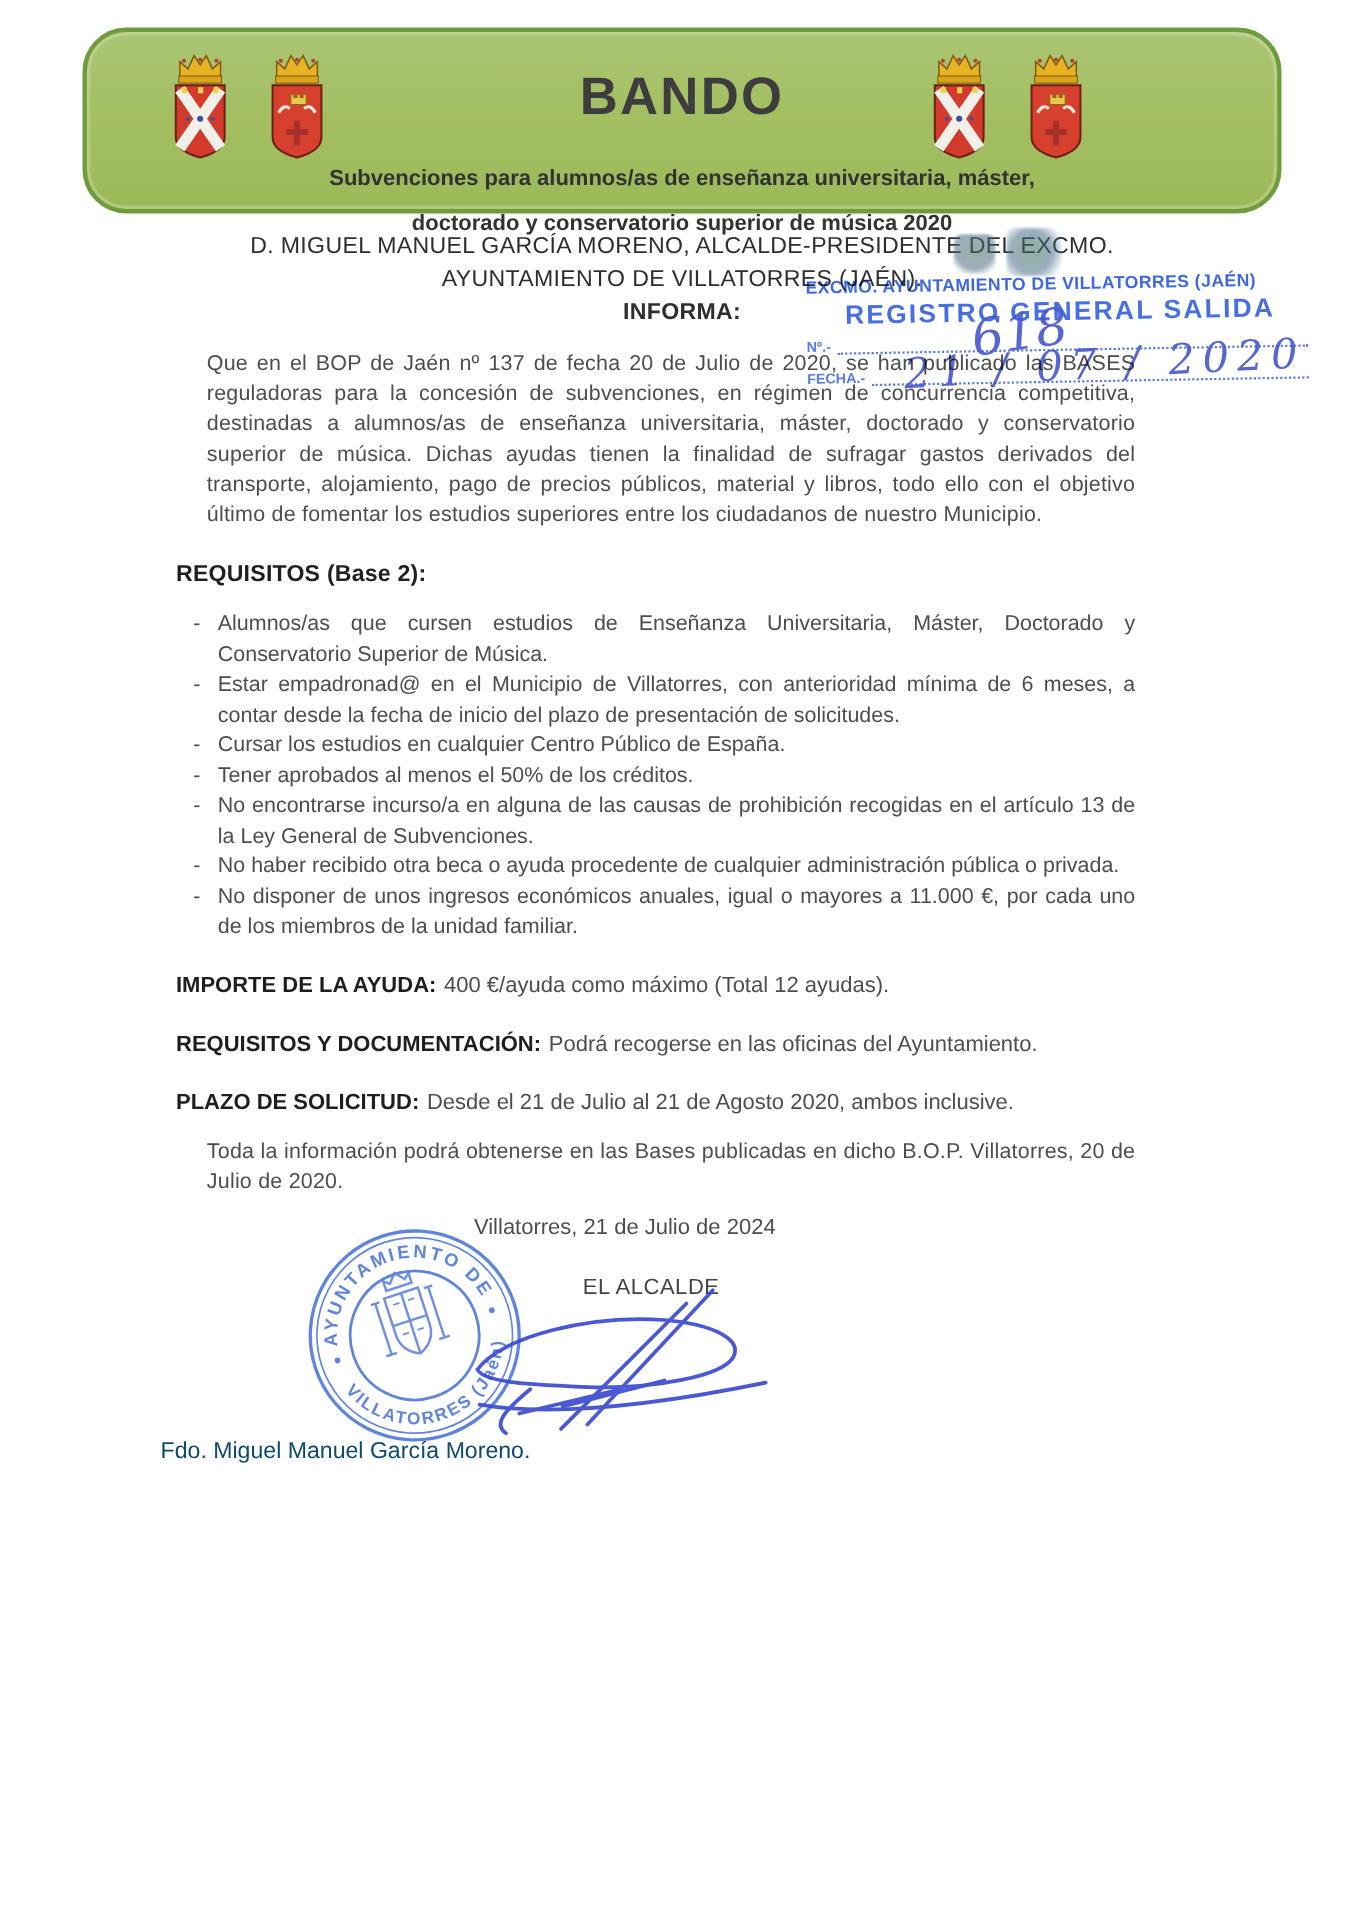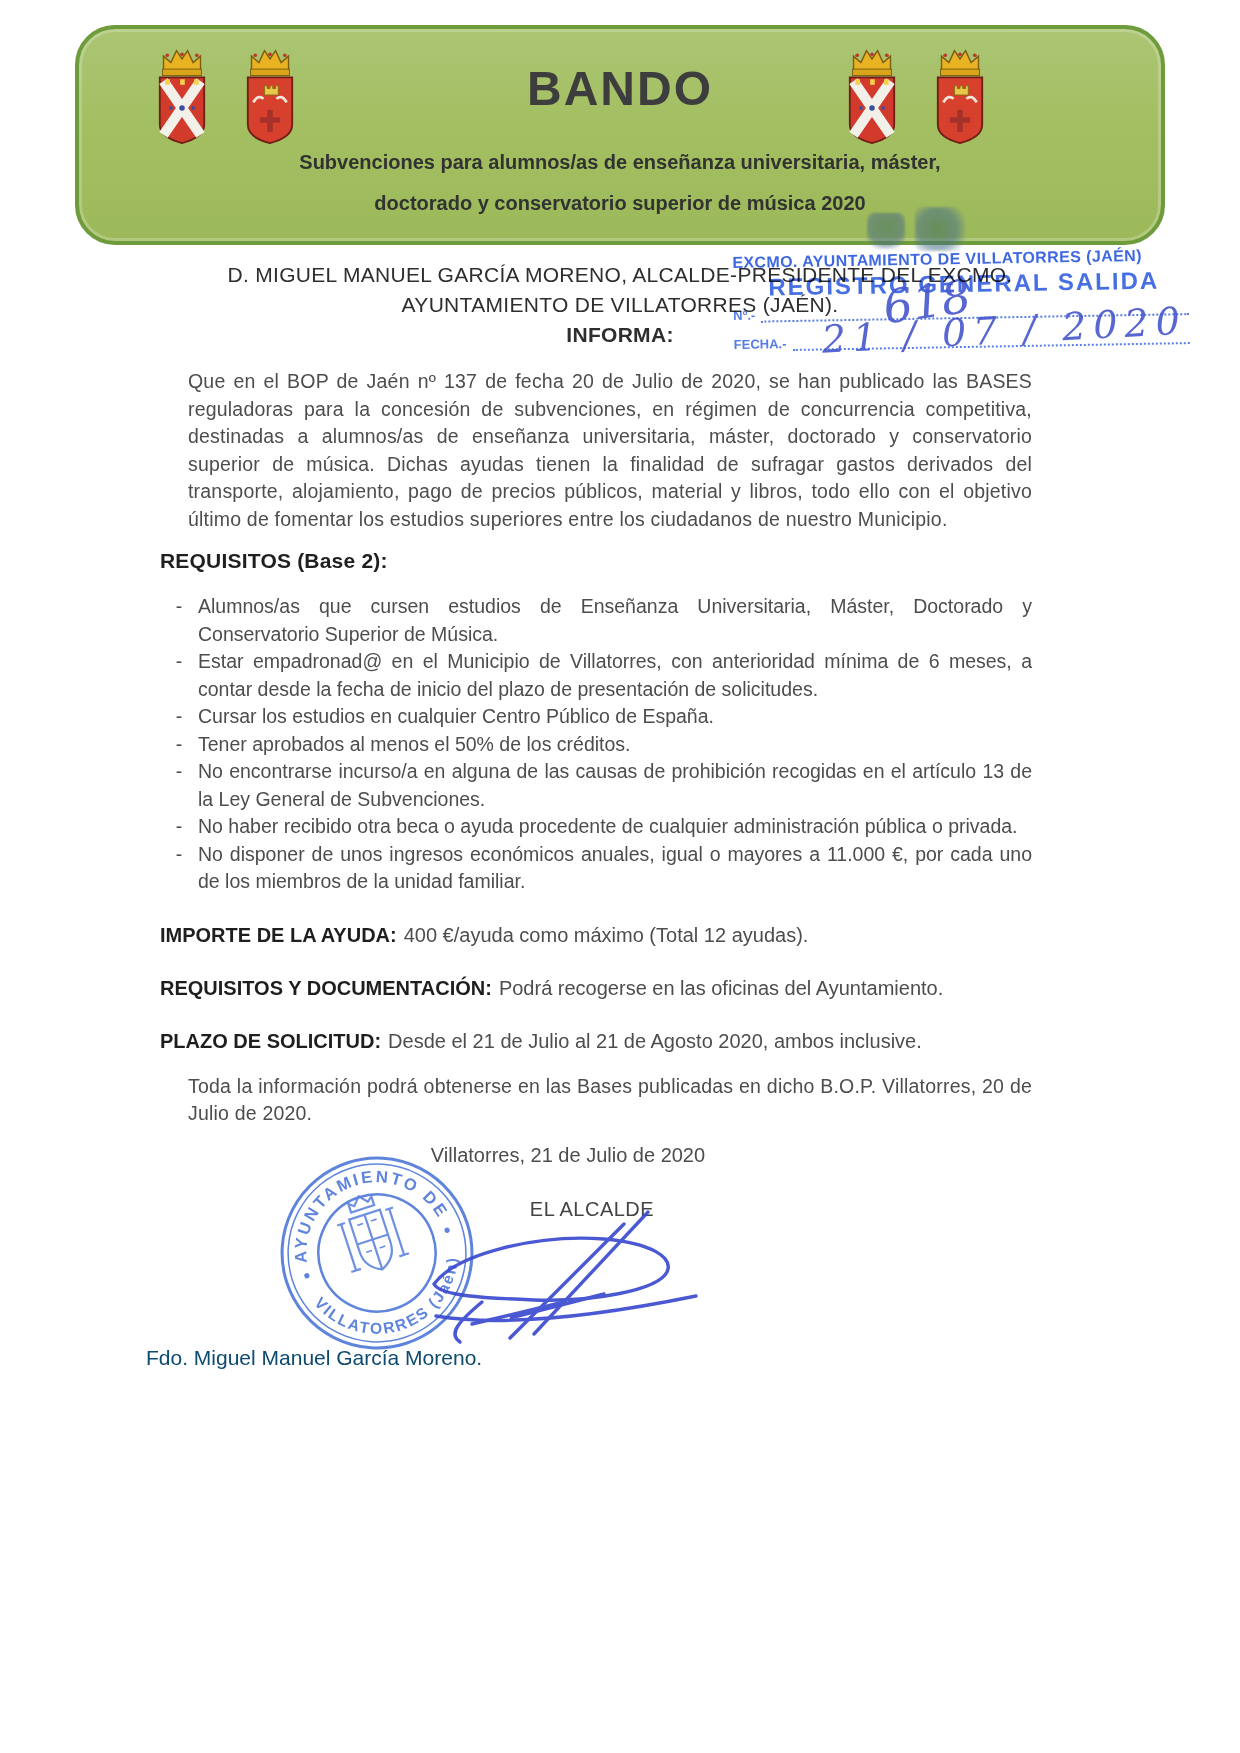--- a/index.html
+++ b/index.html
@@ -4,21 +4,21 @@
 <style>
   * { margin:0; padding:0; box-sizing:border-box; }
   body { background:#e8e8e8; font-family:"Liberation Sans", sans-serif; }
   .page {
     position:relative; width:1240px; height:1753px; margin:0 auto;
     background:#ffffff; overflow:hidden; color:#4c4c4c;
   }
 
   
   .banner {
-    position:relative; width:1090px; height:220px; margin:25px auto 0;
+    position:relative; width:1090px; height:169px; margin:25px auto 0;
     background:linear-gradient(180deg,#abc573 0%,#a3bf62 45%,#9cb95a 100%);
     border:4px solid #6e9c3c; border-radius:40px;
     box-shadow: inset 0 0 0 3px rgba(255,255,255,0.22);
   }
   .banner-title {
     text-align:center; padding-top:32px;
     font-size:48px; font-weight:bold; letter-spacing:2px; color:#3d3d3d;
   }
   .banner-subtitle { margin-top:26px; text-align:center; color:#323232; }
   .banner-subtitle .sub-line { font-size:20px; font-weight:bold; line-height:41px; }
@@ -62,21 +62,21 @@
     transform:rotate(-2deg); white-space:nowrap; opacity:.9;
   }
 
   
   .content { width:872px; margin:0 auto 0 160px; }
   .body-par {
     margin-top:18px; font-size:19.5px; line-height:27.5px;
     text-align:justify; color:#4d4d4d; letter-spacing:0.2px;margin-left:28px;
   }
   .section-heading {
-    margin-top:16px; font-size:21px; font-weight:bold; color:#1f1f1f; letter-spacing:0.2px;
+    margin-top:28px; font-size:21px; font-weight:bold; color:#1f1f1f; letter-spacing:0.2px;
   }
   .bullets { margin-top:20px; }
   .bullet { display:flex; align-items:flex-start; }
   .bullet .dash { width:38px; text-align:center; flex:0 0 38px; font-size:19.5px; line-height:27.5px; color:#4d4d4d; }
   .bullet .btext { flex:1; font-size:19.5px; line-height:27.5px; text-align:justify; color:#4d4d4d; }
   .label-par { margin-top:25px; font-size:20px; line-height:28px; color:#4d4d4d; }
   .label-par .lbl { font-weight:bold; color:#1e1e1e; margin-right:7px; }
 
   
   .sign-block { position:relative; height:345px; margin-top:10px; }
@@ -231,21 +231,21 @@
     <p class="label-par">
       <span class="lbl">REQUISITOS Y DOCUMENTACIÓN:</span><span>Podrá recogerse en las oficinas del Ayuntamiento.</span>
     </p>
     <p class="label-par">
       <span class="lbl">PLAZO DE SOLICITUD:</span><span>Desde el 21 de Julio al 21 de Agosto 2020, ambos inclusive.</span>
     </p>
 
     <p class="body-par">Toda la información podrá obtenerse en las Bases publicadas en dicho B.O.P. Villatorres, 20 de Julio de 2020.</p>
 
     <div class="sign-block">
-      <div class="place-date">Villatorres, 21 de Julio de 2020</div>
+      <div class="place-date">Villatorres, 21 de Julio de 2024</div>
       <div class="role">EL ALCALDE</div>
 
       <svg class="round-stamp" viewBox="0 0 200 200">
         <g stroke="#4a74d8" fill="none">
           <circle cx="100" cy="100" r="94" stroke-width="3"></circle>
           <circle cx="100" cy="100" r="88" stroke-width="1.5"></circle>
           <circle cx="100" cy="100" r="58" stroke-width="2.5"></circle>
         </g>
         <path id="arcT" d="M 30 100 A 70 70 0 0 1 170 100" fill="none"></path>
         <path id="arcB" d="M 20 100 A 80 80 0 0 0 180 100" fill="none"></path>

